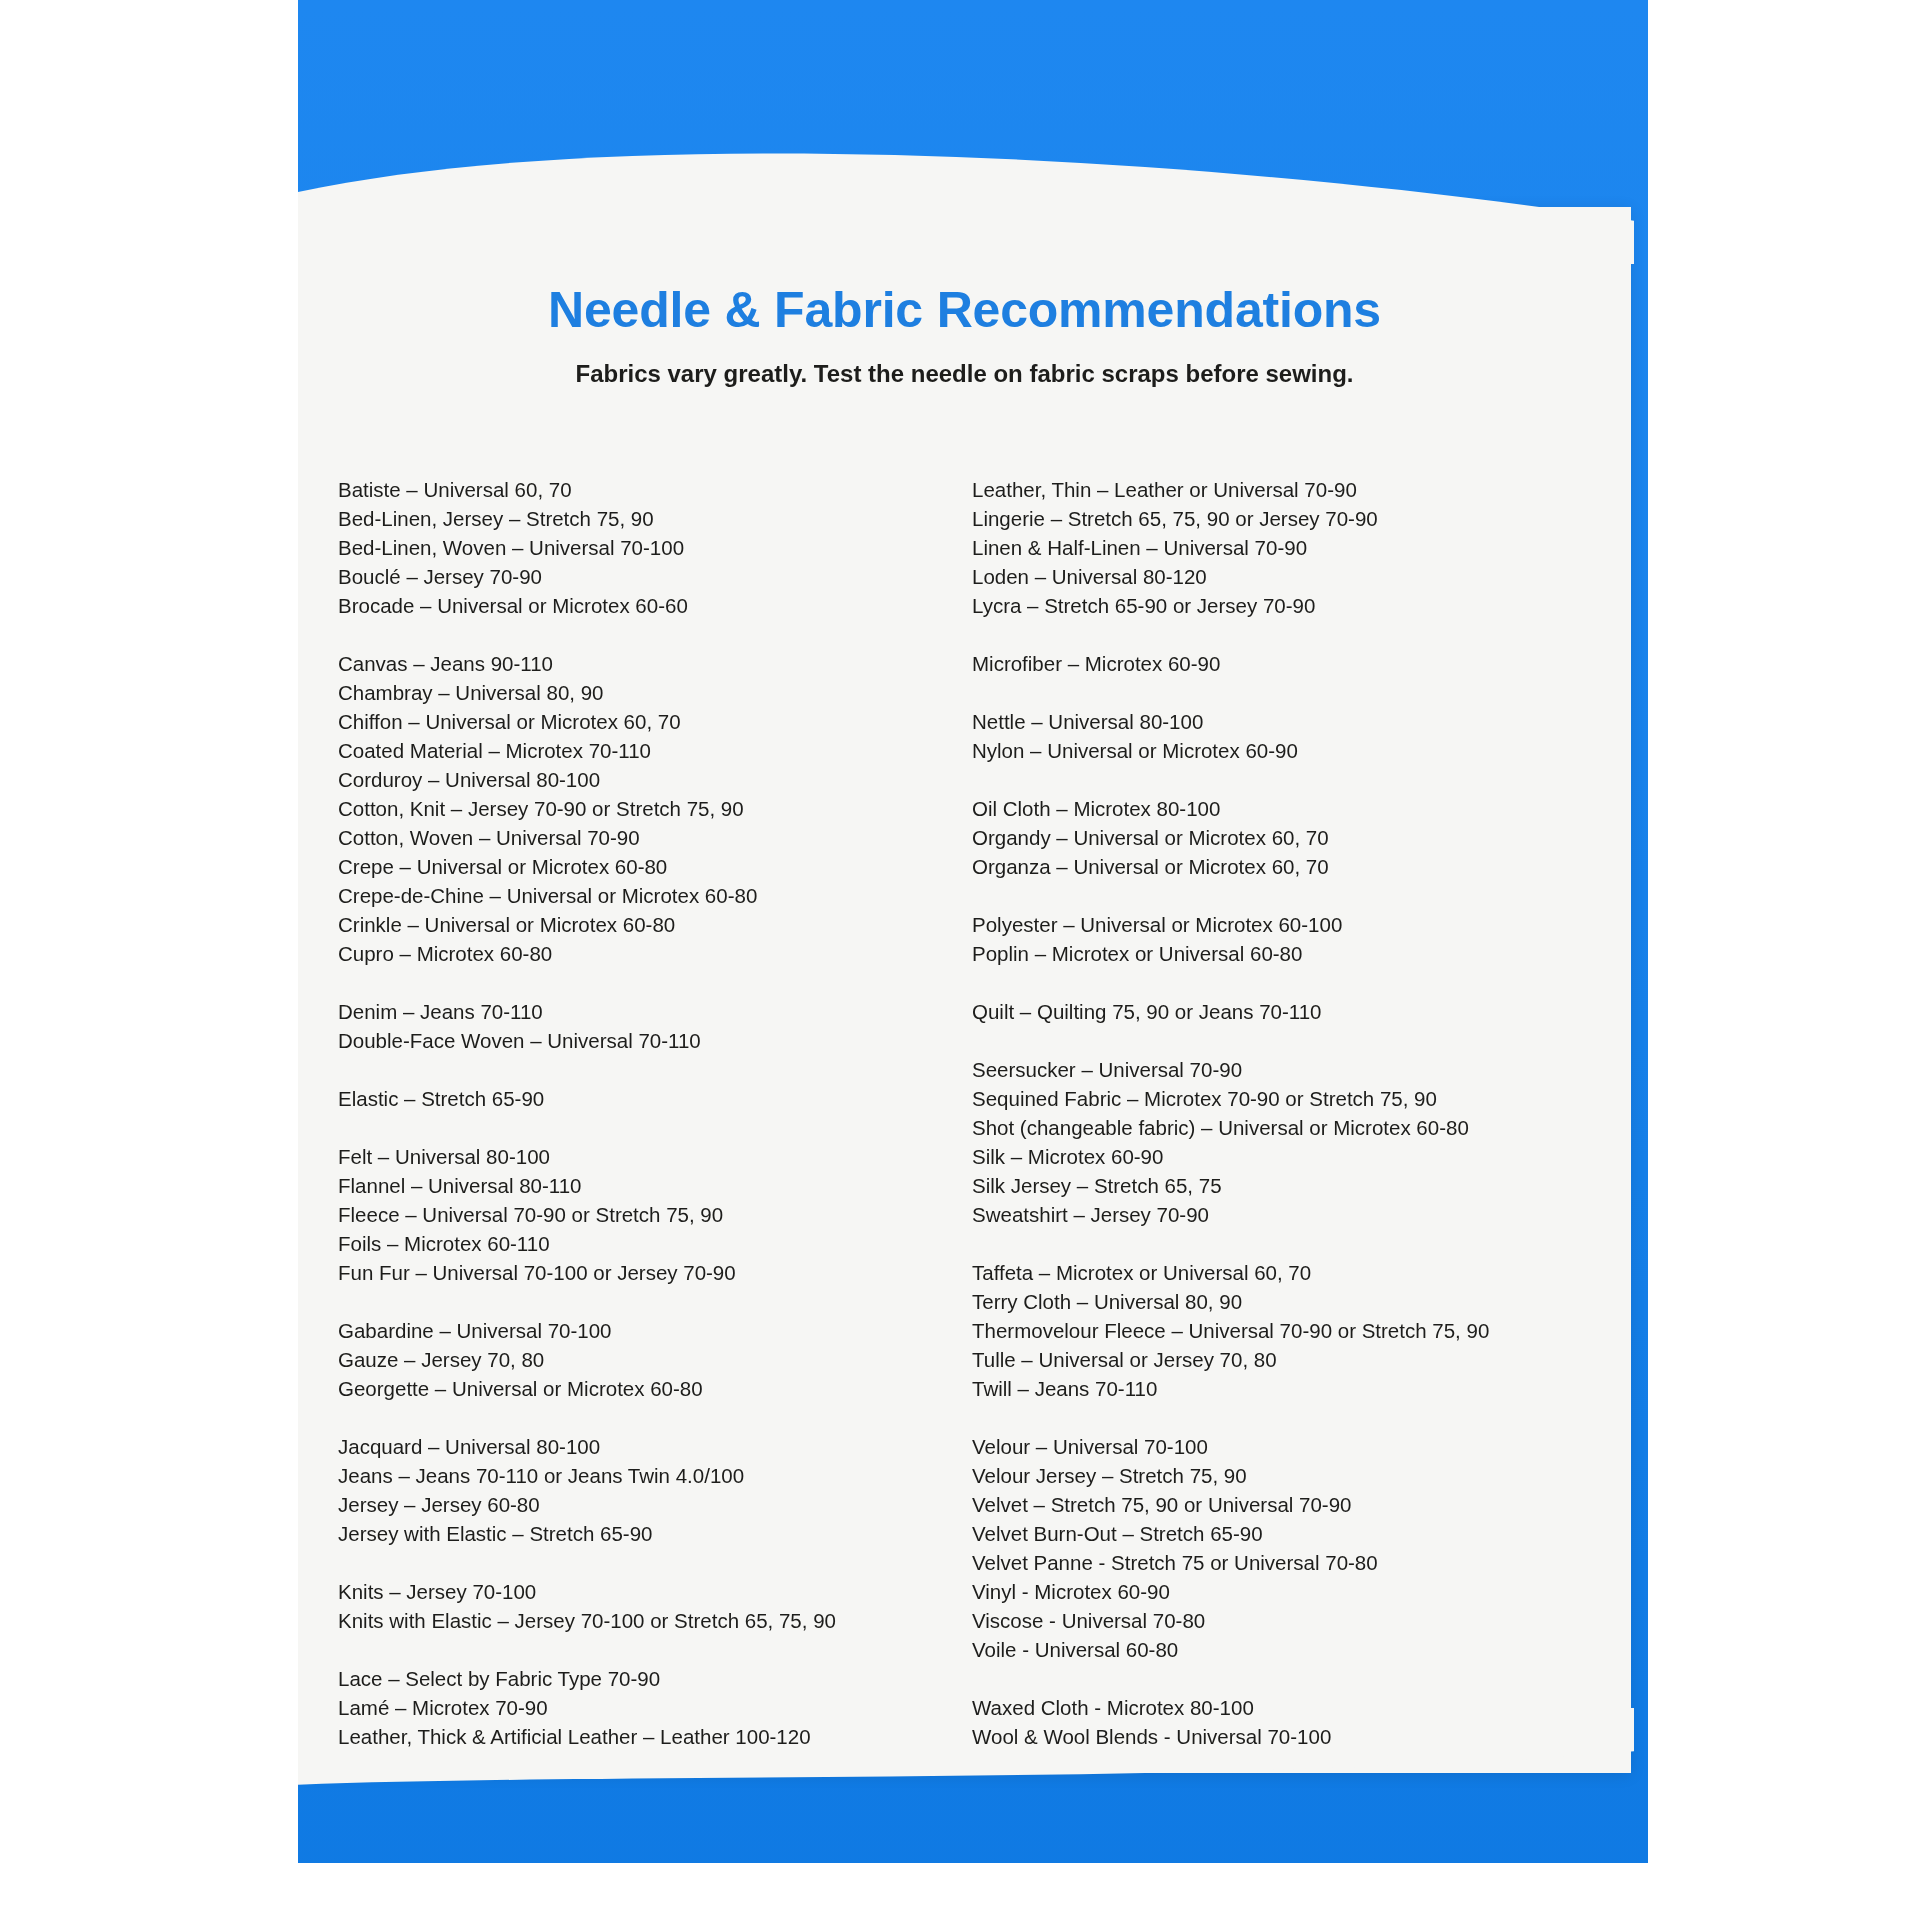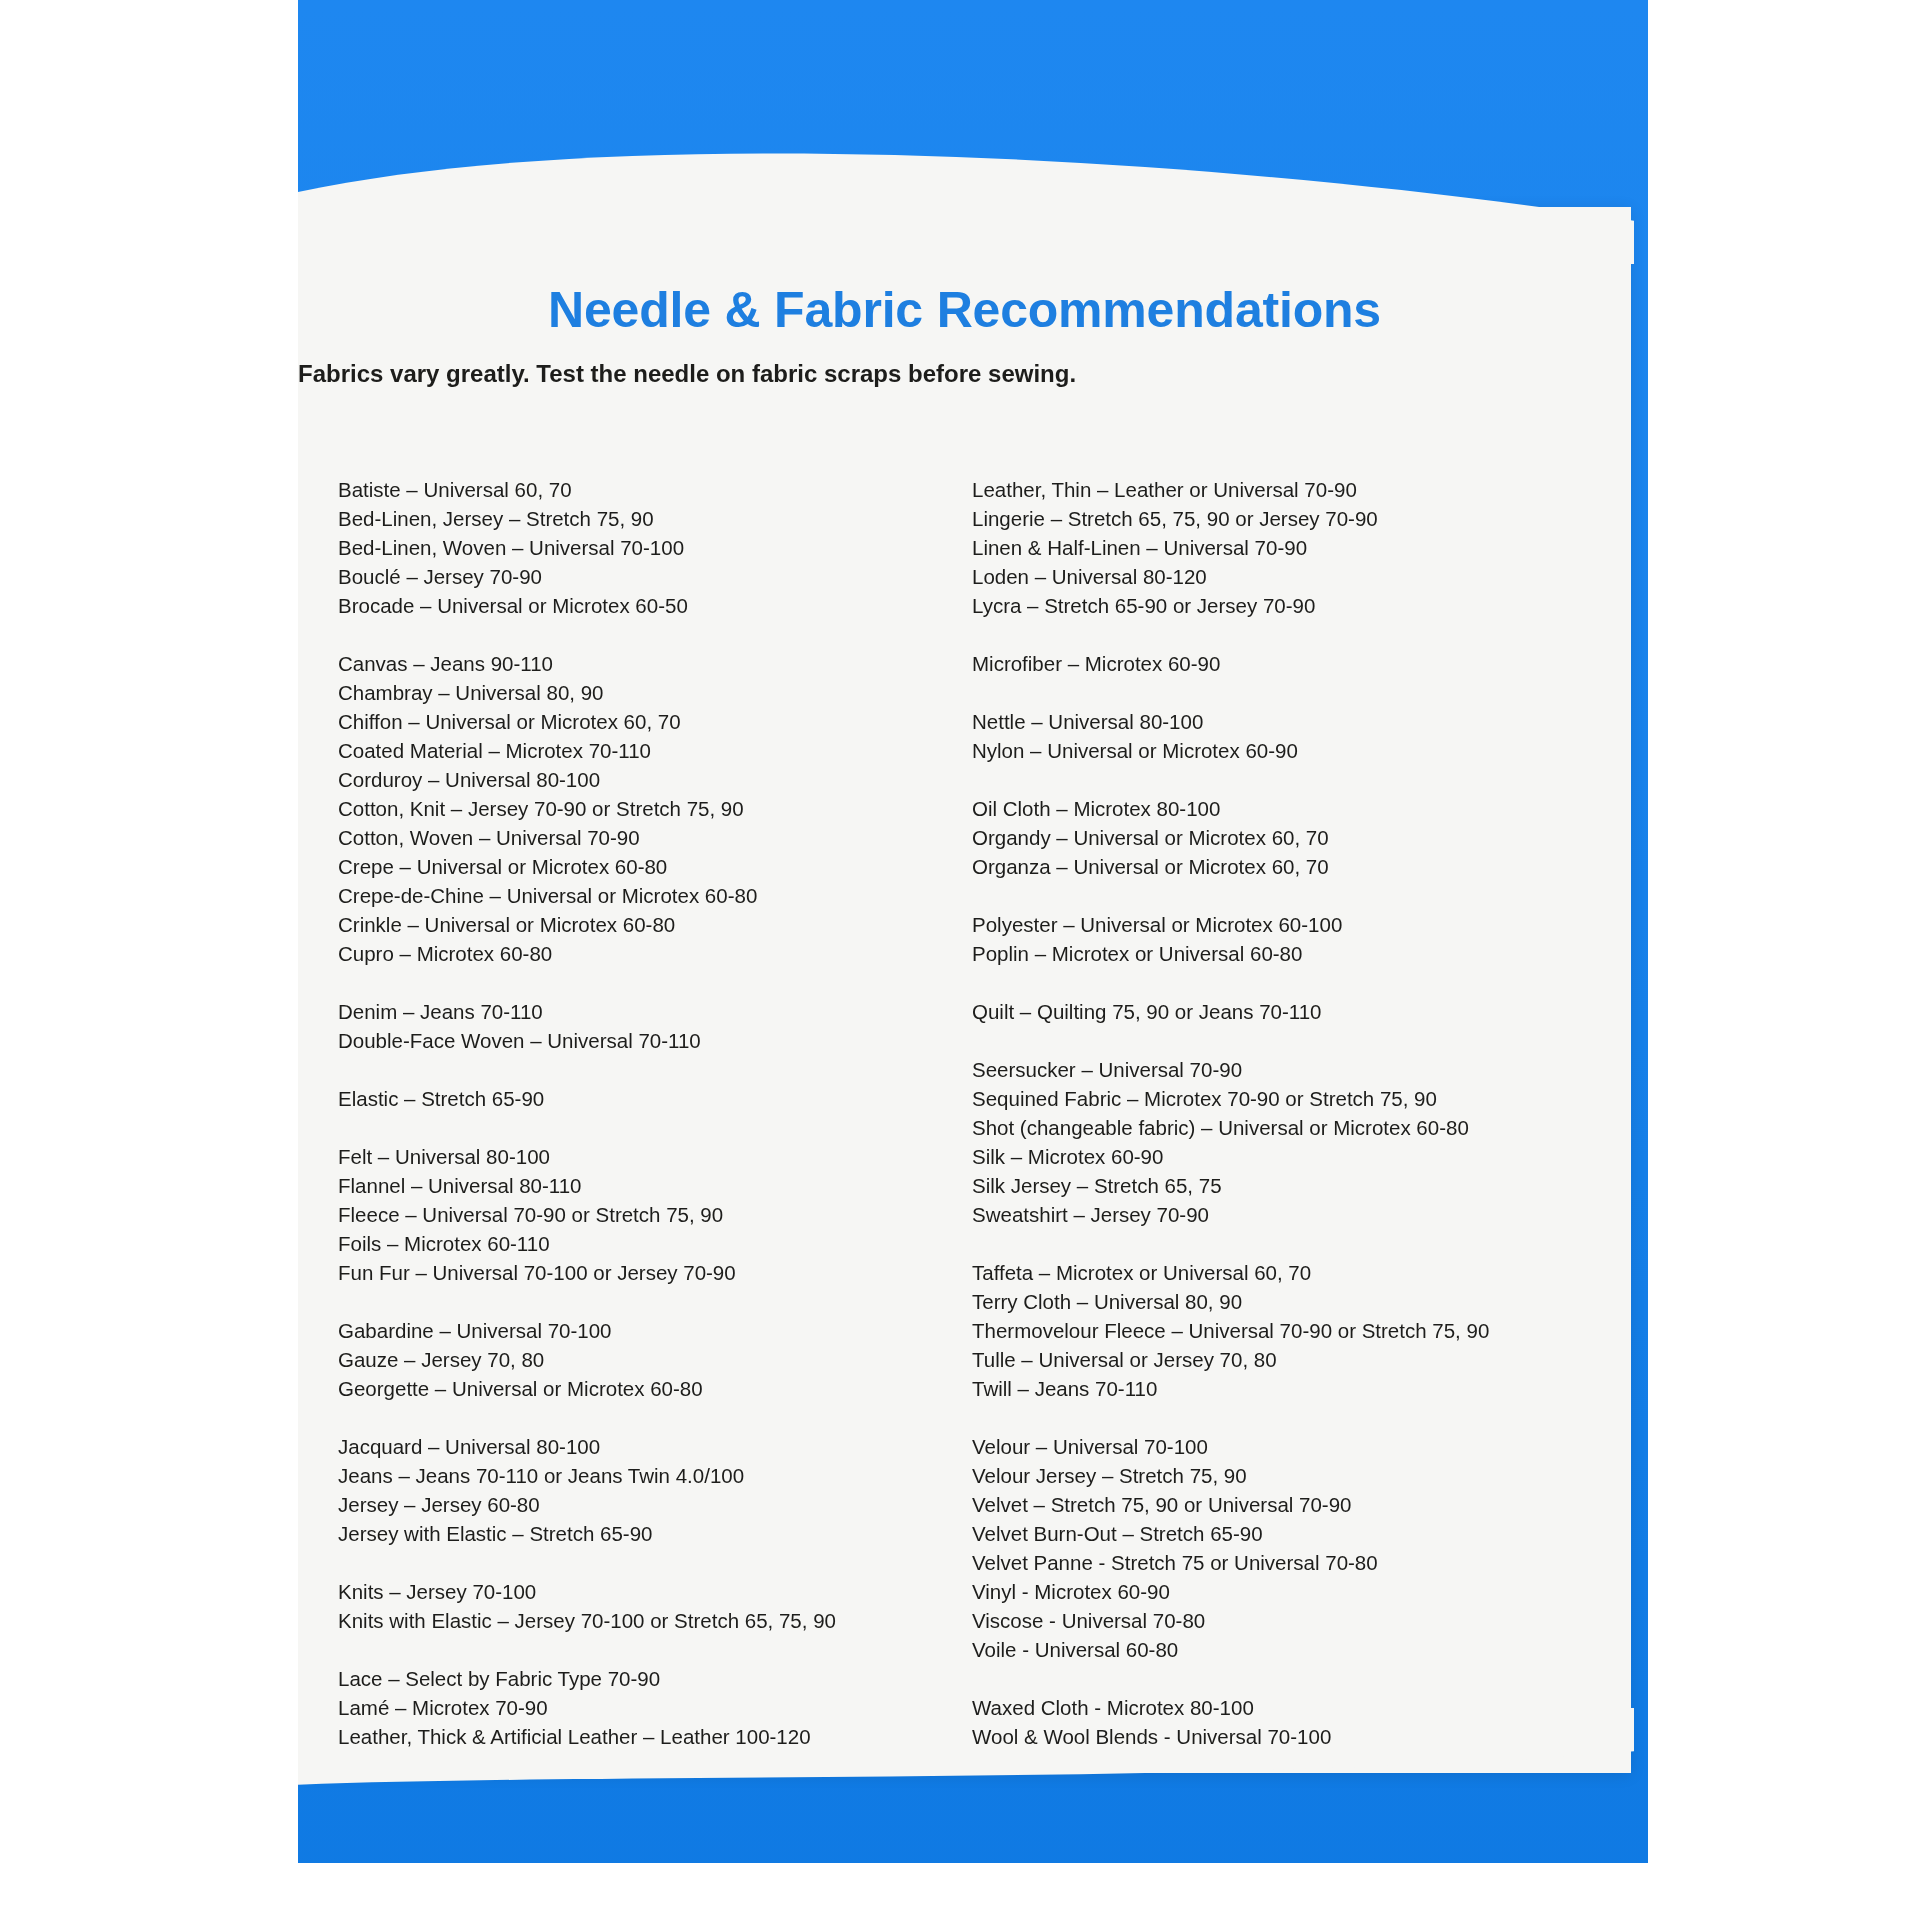--- a/index.html
+++ b/index.html
@@ -97,21 +97,21 @@
     text-align: center;
     color: #1e7fe0;
     font-size: 50px;
     font-weight: bold;
     letter-spacing: -0.2px;
     font-family: "Liberation Sans", sans-serif;
   }
   .subtitle {
     margin: 0;
     padding-top: 21px;
-    text-align: left;
+    text-align: center;
     color: #1d1d1b;
     font-size: 24px;
     font-weight: 600;
     font-family: "Liberation Sans", sans-serif;
   }
 
   .columns {
     position: absolute;
     left: 0;
     top: 18px;
@@ -156,21 +156,21 @@
   <div class="sheet-inner">
     <h1 class="title">Needle &amp; Fabric Recommendations</h1>
     <p class="subtitle">Fabrics vary greatly. Test the needle on fabric scraps before sewing.</p>
 
     <div class="columns">
       <div class="col col-left" id="col-left">
           <div class="entry">Batiste – Universal 60, 70</div>
           <div class="entry">Bed-Linen, Jersey – Stretch 75, 90</div>
           <div class="entry">Bed-Linen, Woven – Universal 70-100</div>
           <div class="entry">Bouclé – Jersey 70-90</div>
-          <div class="entry">Brocade – Universal or Microtex 60-50</div>
+          <div class="entry">Brocade – Universal or Microtex 60-60</div>
           <div class="gap"></div>
           <div class="entry">Canvas – Jeans 90-110</div>
           <div class="entry">Chambray – Universal 80, 90</div>
           <div class="entry">Chiffon – Universal or Microtex 60, 70</div>
           <div class="entry">Coated Material – Microtex 70-110</div>
           <div class="entry">Corduroy – Universal 80-100</div>
           <div class="entry">Cotton, Knit – Jersey 70-90 or Stretch 75, 90</div>
           <div class="entry">Cotton, Woven – Universal 70-90</div>
           <div class="entry">Crepe – Universal or Microtex 60-80</div>
           <div class="entry">Crepe-de-Chine – Universal or Microtex 60-80</div>

